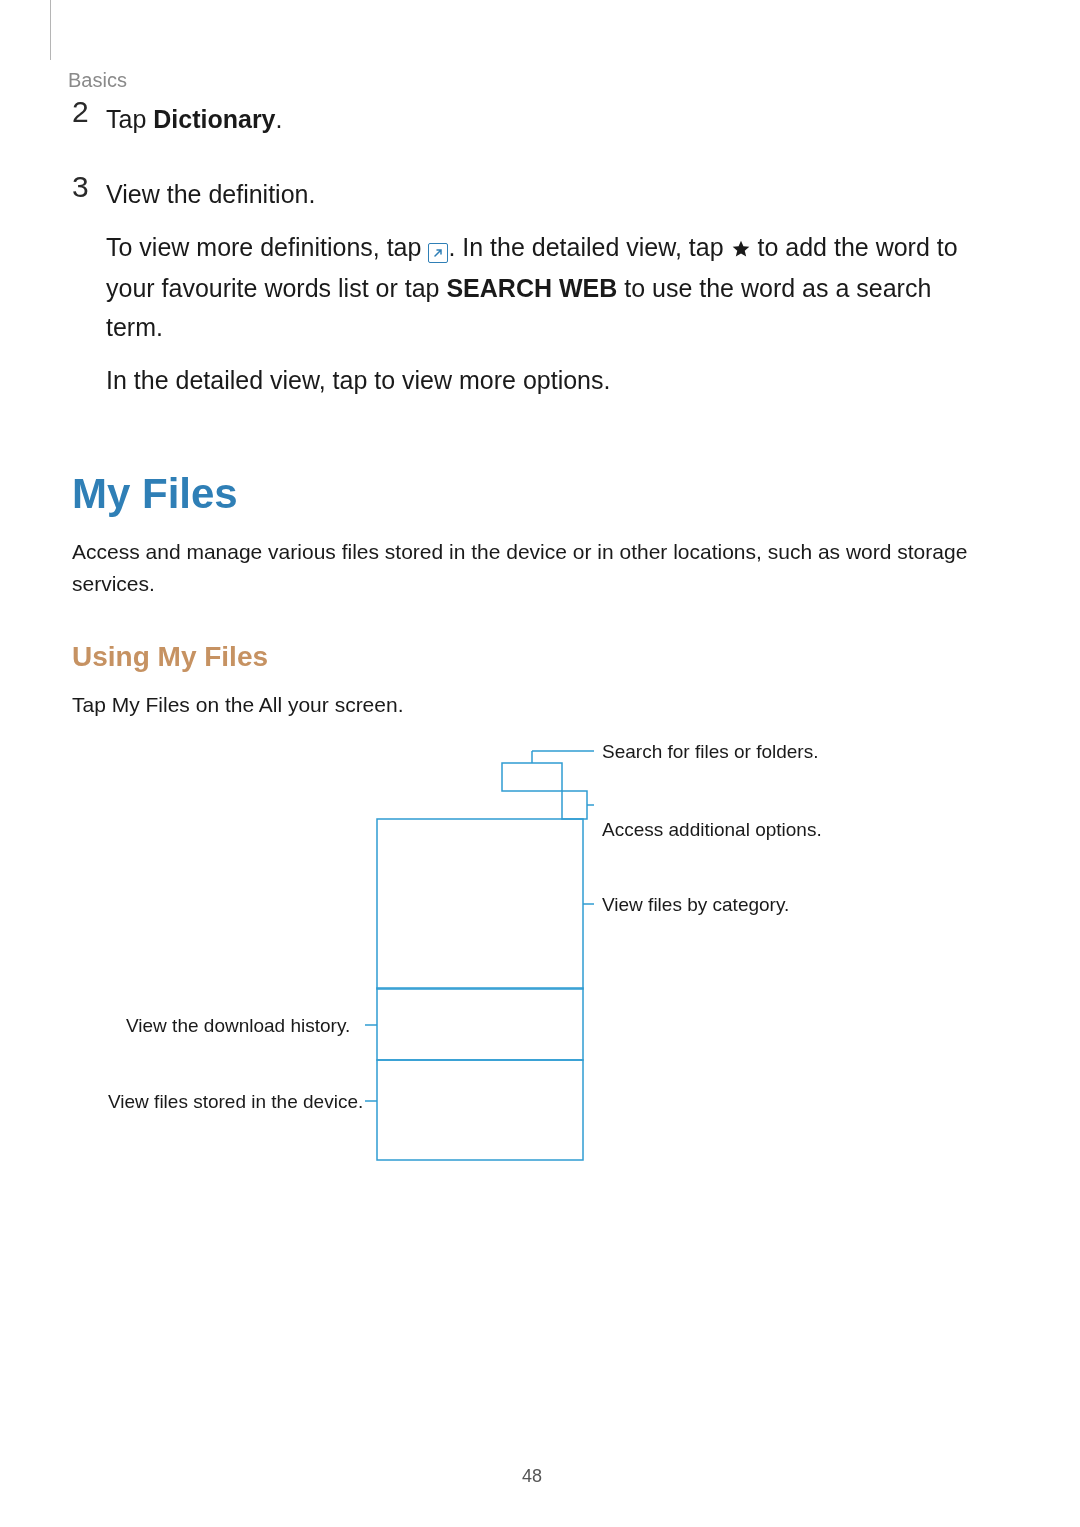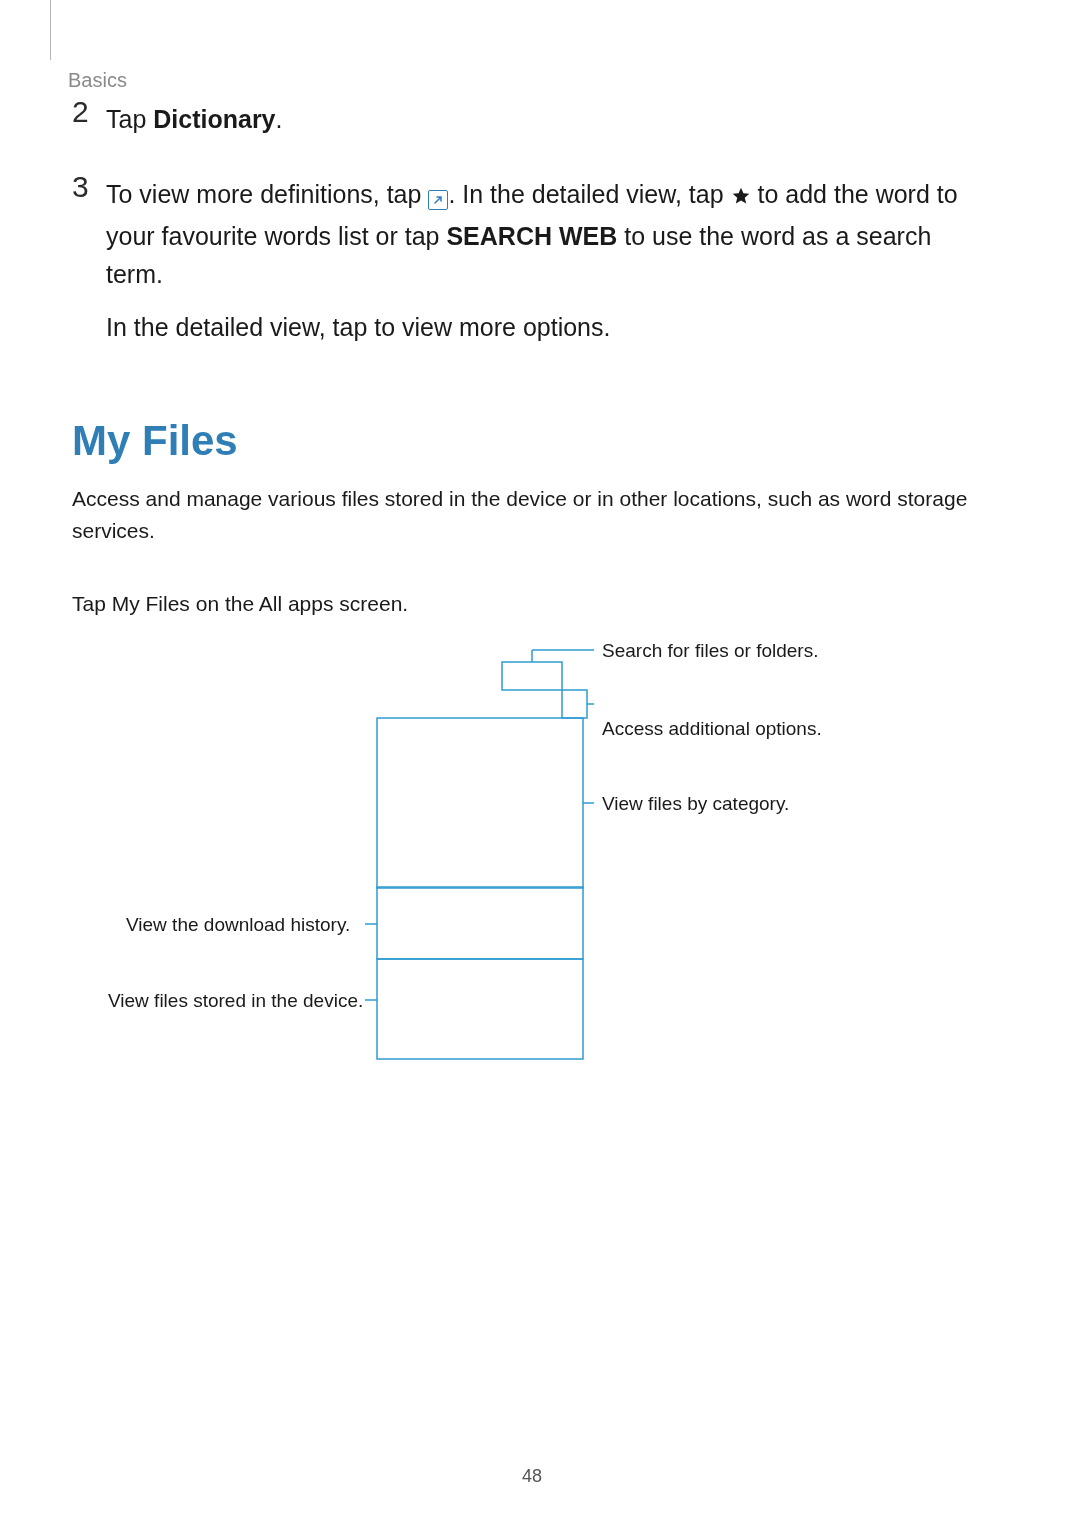--- a/index.html
+++ b/index.html
@@ -130,42 +130,44 @@
     <div class="step-body">
       <p>
         <span>Tap </span><span class="bold">Dictionary</span><span>.</span>
       </p>
     </div>
   </div>
 
   <div class="step">
     <div class="step-num">3</div>
     <div class="step-body">
+      <p>View the definition.</p>
       <p>
         <span>To view more definitions, tap </span>
         <span class="icon-expand">
           <svg viewBox="0 0 12 12">
               <path d="M3 9 L9 3 M5 3 H9 V7" stroke="#2f7fb6" stroke-width="1.5" fill="none" stroke-linecap="round"></path>
             </svg>
         </span><span>. In the detailed view, tap </span>
         <span class="icon-star">
           <svg width="20" height="20" viewBox="0 0 24 24">
               <path d="M12 2 L14.9 8.6 L22 9.3 L16.5 14 L18.2 21 L12 17.3 L5.8 21 L7.5 14 L2 9.3 L9.1 8.6 Z" fill="#1a1a1a"></path>
             </svg>
         </span><span> to add the word to your favourite words list or tap </span><span class="bold">SEARCH WEB</span><span> to use the word as a search term.</span>
       </p>
       <p>In the detailed view, tap   to view more options.</p>
     </div>
   </div>
 
   <div class="h1-title">My Files</div>
   <p class="intro-para">Access and manage various files stored in the device or in other locations, such as word storage services.</p>
 
+  <div class="h2-title">Using My Files</div>
   <p class="sub-para">
-    <span>Tap </span><span class="bold">My Files</span><span> on the All apps screen.</span>
+    <span>Tap </span><span class="bold">My Files</span><span> on the All your screen.</span>
   </p>
 
   <div class="diagram-area">
     <div class="phone-placeholder"></div>
 
     <svg width="920" height="500" style="position:absolute;left:0;top:0;">
 
       <rect x="430" y="22" width="60" height="28" class="callout-box"></rect>
       <line x1="460" y1="22" x2="460" y2="10" class="callout-line"></line>
       <line x1="460" y1="10" x2="522" y2="10" class="callout-line"></line>

